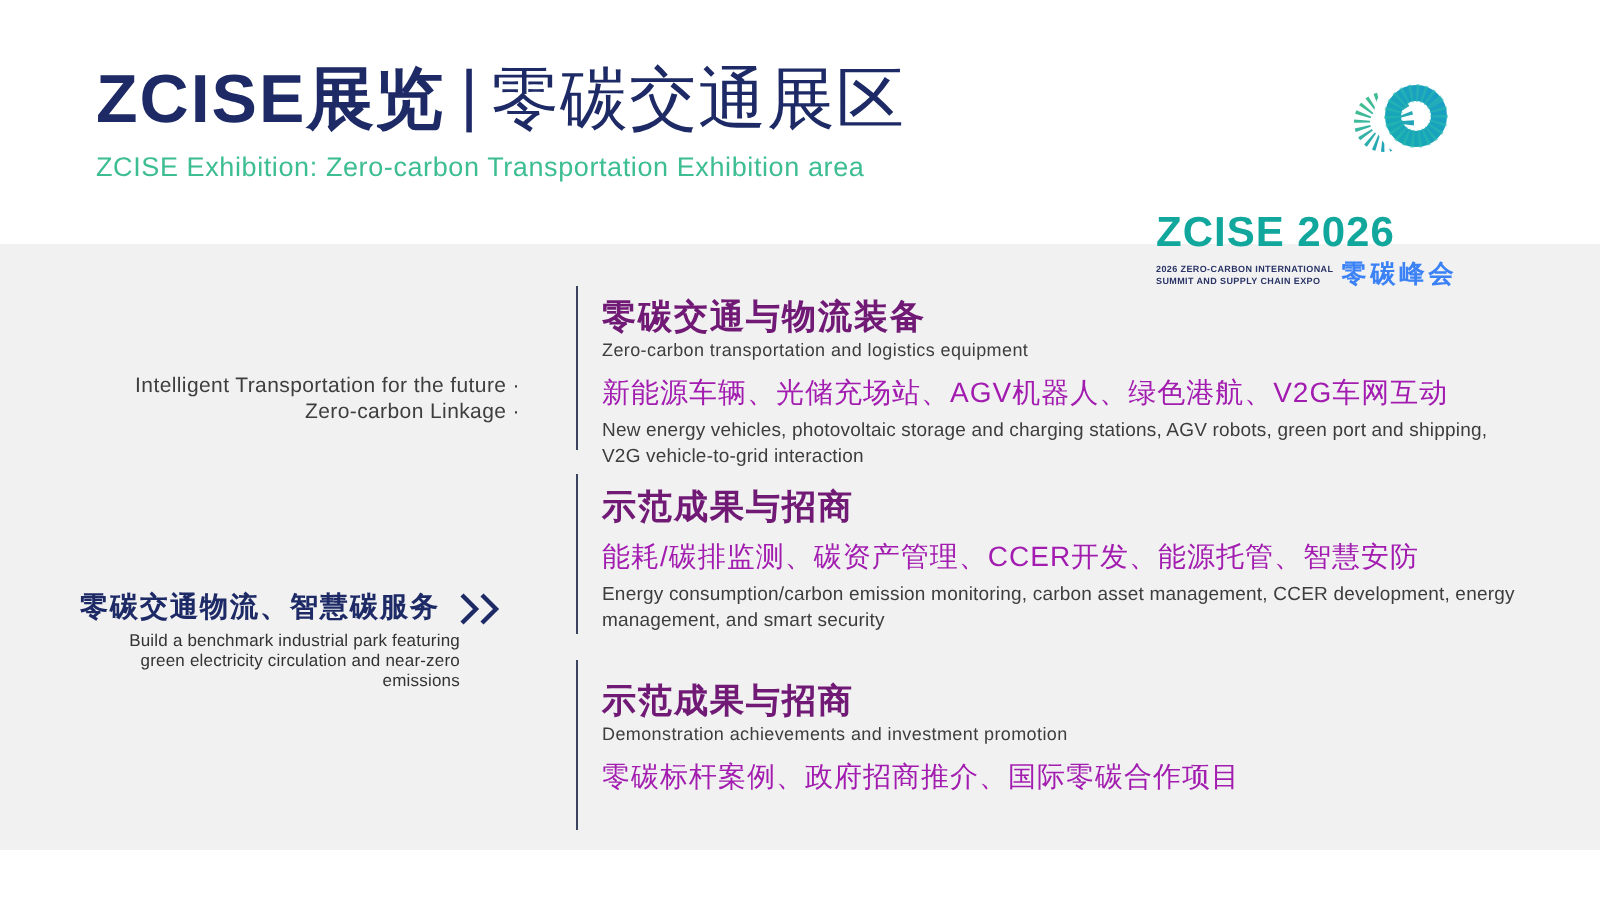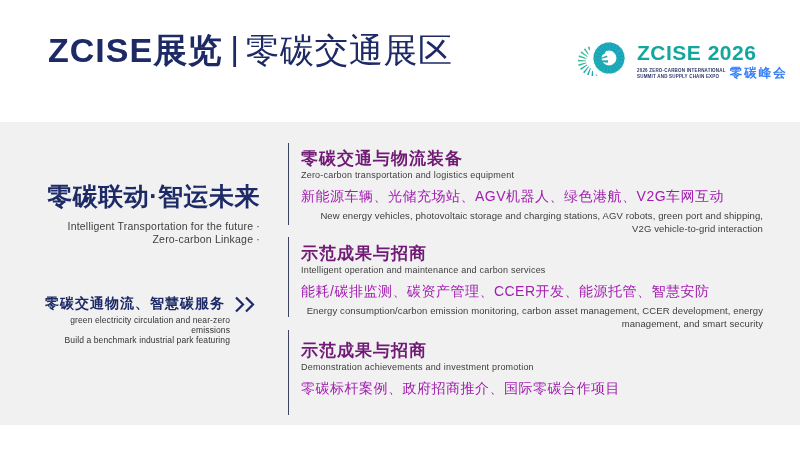--- a/index.html
+++ b/index.html
@@ -20,39 +20,39 @@
   }
   .header-title .brand{ font-weight:800; letter-spacing:1px; }
   .header-title .zh{ font-weight:700; }
   .header-title .sep{ font-weight:400; margin:0 6px 0 8px; position:relative; top:-2px; }
   .header-title .zone{ font-weight:500; }
   .header-sub{
     position:absolute; left:48px; top:59px; white-space:nowrap;
     color:#3dbd92; font-size:13.5px; letter-spacing:0.3px; font-weight:500;
   }
   
-  .logo{ position:absolute; left:578px; top:20px; display:flex; align-items:flex-start; gap:7px; }
+  .logo{ position:absolute; left:578px; top:20px; display:flex; align-items:flex-end; gap:18px;flex-direction:column; }
   .logo-texts{ padding-top:5px; }
   .logo-name{ color:#12a79d; font-size:21px; font-weight:800; letter-spacing:0.5px; line-height:22px; }
   .logo-tagrow{ display:flex; align-items:center; gap:4px; margin-top:1px; }
   .logo-tag-en{ color:#2a3566; font-size:4.5px; font-weight:700; line-height:5.5px; letter-spacing:0.2px; white-space:nowrap; }
   .logo-tag-cn{ color:#3b82f6; font-size:12.5px; font-weight:700; letter-spacing:2px; white-space:nowrap; }
   
   .left-headline{
     position:absolute; left:38px; top:163px; width:222px; text-align:right;
   }
   .left-headline .zh{
     color:#1d2a66; font-size:25px; font-weight:800; letter-spacing:0.5px; white-space:nowrap;
   }
   .left-headline .en{
     margin-top:7px; color:#3e3e3e; font-size:10.5px; line-height:13px; letter-spacing:0.2px;
   }
   .left-tagline{ position:absolute; left:40px; top:278px; width:224px; }
   .left-tagline .row{
-    display:flex; justify-content:center; align-items:center; gap:8px;
+    display:flex; justify-content:flex-start; align-items:center; gap:8px;
   }
   .left-tagline .zh{
     color:#1d2a66; font-size:14px; font-weight:800; letter-spacing:1px; white-space:nowrap;
   }
   .left-tagline .en{
     margin-top:2px; margin-right:34px; text-align:right;
     color:#333333; font-size:8.5px; line-height:10px; letter-spacing:0.1px;
   }
   
   .sec{
@@ -65,33 +65,34 @@
   .sec .t-zh{
     color:#701a75; font-size:17px; font-weight:800; letter-spacing:1px; line-height:19px; white-space:nowrap;
   }
   .sec .t-en{
     margin-top:2px; color:#3d3d3d; font-size:9px; letter-spacing:0.2px; line-height:11px;
   }
   .sec .b-zh{
     margin-top:7px; color:#a21caf; font-size:14px; font-weight:500; letter-spacing:0.5px; line-height:17px; white-space:nowrap;
   }
   .sec .b-en{
-    margin-top:4px; color:#3d3d3d; font-size:9.5px; line-height:13px; letter-spacing:0.1px; max-width:462px;text-align:right;
+    margin-top:4px; color:#3d3d3d; font-size:9.5px; line-height:13px; letter-spacing:0.1px; max-width:462px;
   }
   svg{ display:block; }
 </style>
 </head>
 <body>
 
 <div class="stage">
   <div class="band"></div>
 
   <div class="header-title">
     <span class="brand">ZCISE</span><span class="zh">展览</span><span class="sep">|</span><span class="zone">零碳交通展区</span>
   </div>
+  <div class="header-sub">ZCISE Exhibition: Zero-carbon Transportation Exhibition area</div>
 
   <div class="logo">
     <span>
       <svg width="52" height="46" viewBox="0 0 52 46">
         <defs>
           <linearGradient id="lg1" x1="0" y1="0" x2="1" y2="1">
             <stop offset="0" stop-color="#45c08f"></stop>
             <stop offset="1" stop-color="#1a9ec4"></stop>
           </linearGradient>
           <linearGradient id="lg2" x1="0" y1="1" x2="1" y2="0">
@@ -111,53 +112,51 @@
         <div class="logo-tag-en">
           <div>2026 ZERO-CARBON INTERNATIONAL</div>
           <div>SUMMIT AND SUPPLY CHAIN EXPO</div>
         </div>
         <div class="logo-tag-cn">零碳峰会</div>
       </div>
     </div>
   </div>
 
   <div class="left-headline">
-    <div class="zh">零碳联动·智运未来</div>
     <div class="en">
       <div>Intelligent Transportation for the future ·</div>
       <div>Zero-carbon Linkage ·</div>
     </div>
   </div>
 
   <div class="left-tagline">
     <div class="row">
       <span class="zh">零碳交通物流、智慧碳服务</span>
       <span>
         <svg width="26" height="17" viewBox="0 0 26 17">
           <path d="M3 1.5 L10 8.5 L3 15.5" fill="none" stroke="#1d2a66" stroke-width="2.2"></path>
           <path d="M13 1.5 L20 8.5 L13 15.5" fill="none" stroke="#1d2a66" stroke-width="2.2"></path>
         </svg>
       </span>
     </div>
     <div class="en">
+      <div>Build a benchmark industrial park featuring</div>
       <div>green electricity circulation and near-zero emissions</div>
-      <div>Build a benchmark industrial park featuring</div>
     </div>
   </div>
 
   <section class="sec s1">
     <div class="t-zh">零碳交通与物流装备</div>
     <div class="t-en">Zero-carbon transportation and logistics equipment</div>
     <div class="b-zh">新能源车辆、光储充场站、AGV机器人、绿色港航、V2G车网互动</div>
     <div class="b-en">New energy vehicles, photovoltaic storage and charging stations, AGV robots, green port and shipping, V2G vehicle-to-grid interaction</div>
   </section>
 
   <section class="sec s2">
     <div class="t-zh">示范成果与招商</div>
-    <div class="t-en">Intelligent operation and maintenance and carbon services</div>
     <div class="b-zh">能耗/碳排监测、碳资产管理、CCER开发、能源托管、智慧安防</div>
     <div class="b-en">Energy consumption/carbon emission monitoring, carbon asset management, CCER development, energy management, and smart security</div>
   </section>
 
   <section class="sec s3">
     <div class="t-zh">示范成果与招商</div>
     <div class="t-en">Demonstration achievements and investment promotion</div>
     <div class="b-zh">零碳标杆案例、政府招商推介、国际零碳合作项目</div>
   </section>
 </div>

